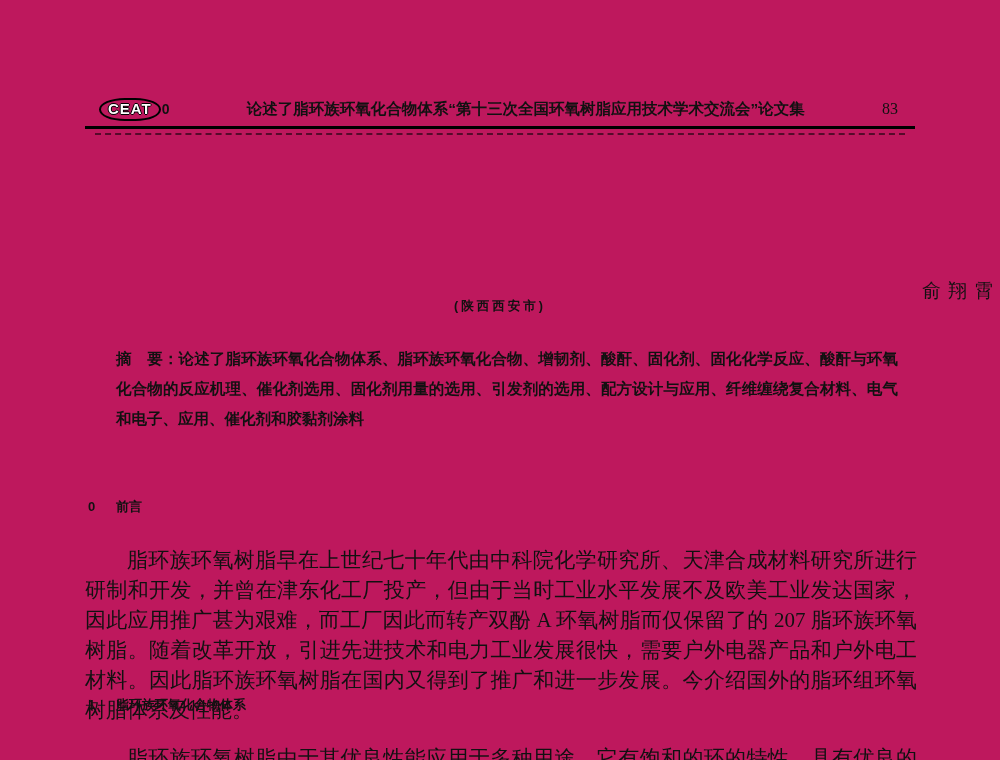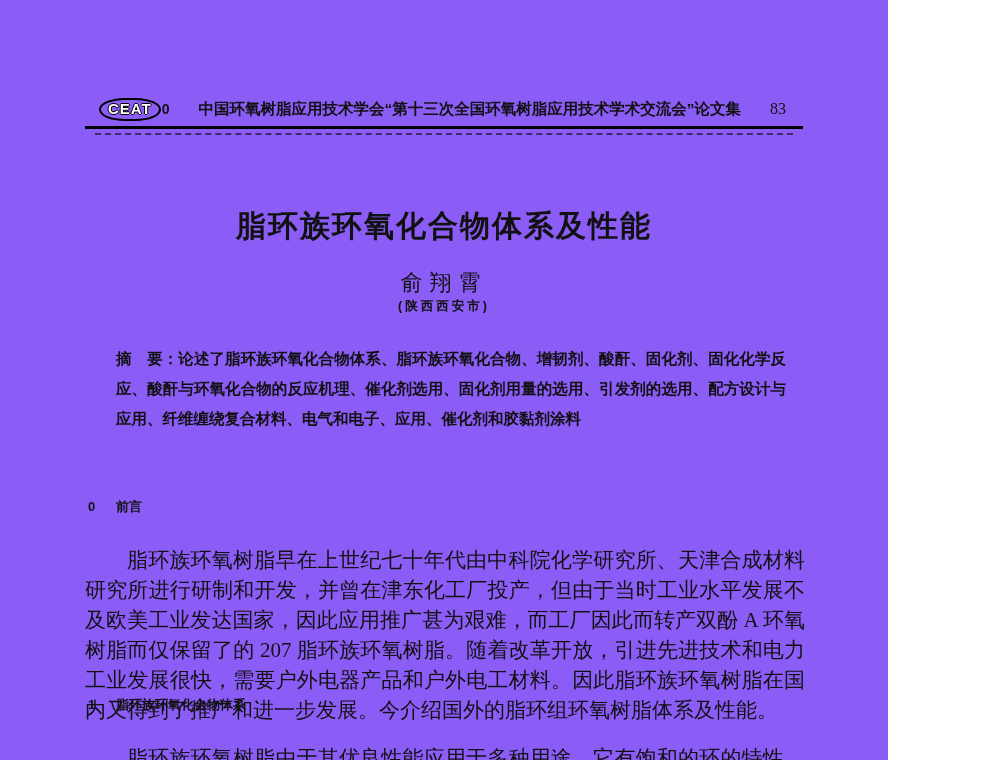--- a/index.html
+++ b/index.html
@@ -1,19 +1,19 @@
 <!DOCTYPE html>
 <html><head>
 <meta charset="utf-8">
 <style>
   html,body{margin:0;padding:0;background:#fff;}
   .page{
     position:relative;
-    width:888px;height:760px;
-    background:#8b5cf6;
+    width:1000px;height:760px;
+    background:#be185d;
     color:#111;
     font-family:"Liberation Serif","DejaVu Serif",serif;
     overflow:hidden;
     text-decoration:underline;
   }
   
   .header{
     position:absolute;left:85px;right:82px;top:96px;height:26px;
     display:flex;align-items:center;
   }
@@ -57,23 +57,23 @@
     border-top:2px dashed rgba(0,0,0,.55);
   }
   
   .title{
     position:absolute;left:0;right:0;top:186px;
     text-align:center;
     font-family:"Liberation Sans","DejaVu Sans",sans-serif;
     font-weight:700;font-size:30px;letter-spacing:2px;
   }
   .author{
-    position:absolute;left:0;right:0;top:268px;
-    text-align:center;
-    font-size:22px;letter-spacing:7px;font-weight:500;
+    position:absolute;left:0;right:0;top:278px;
+    text-align:right;
+    font-size:19px;letter-spacing:7px;font-weight:500;
   }
   .affiliation{
     position:absolute;left:0;right:0;top:298px;
     text-align:center;
     font-size:12.5px;letter-spacing:3px;font-weight:700;
     font-family:"Liberation Sans","DejaVu Sans",sans-serif;
   }
   
   .abstract{
     position:absolute;left:116px;right:102px;top:344px;
@@ -105,27 +105,26 @@
 </head>
 <body>
 
 <div class="page">
 
   <div class="header">
     <span class="logo">
       <span class="logo-oval">CEAT</span>
         <span class="logo-suffix">0</span>
     </span>
-    <span class="header-text">中国环氧树脂应用技术学会“第十三次全国环氧树脂应用技术学术交流会”论文集</span>
+    <span class="header-text">论述了脂环族环氧化合物体系“第十三次全国环氧树脂应用技术学术交流会”论文集</span>
     <span class="page-number">83</span>
   </div>
   <div class="header-rule"></div>
   <div class="header-rule-artifact"></div>
 
-  <h1 class="title">脂环族环氧化合物体系及性能</h1>
 
   <div class="author">俞翔霄</div>
   <div class="affiliation">(陕西西安市)</div>
 
   <div class="abstract">
     <div><span class="abstract-label">摘　要：</span><span>论述了脂环族环氧化合物体系、脂环族环氧化合物、增韧剂、酸酐、固化剂、固化化学反应、酸酐与环氧化合物的反应机理、催化剂选用、固化剂用量的选用、引发剂的选用、配方设计与应用、纤维缠绕复合材料、电气和电子、应用、催化剂和胶黏剂涂料</span></div>
   </div>
 
   <div class="section-heading" id="heading-0">
     <span class="sec-num">0</span><span>前言</span>

